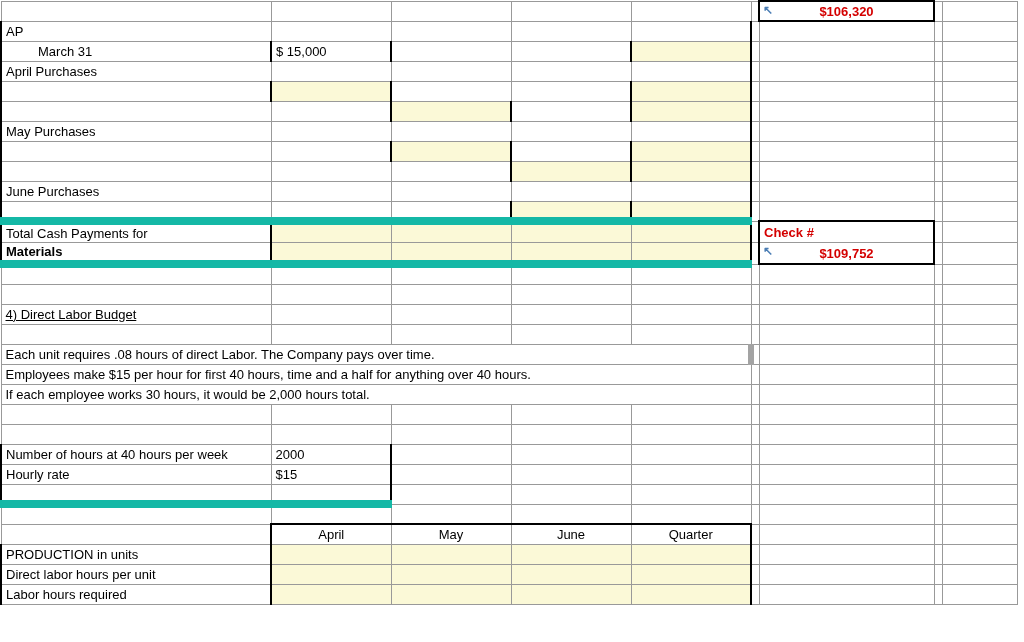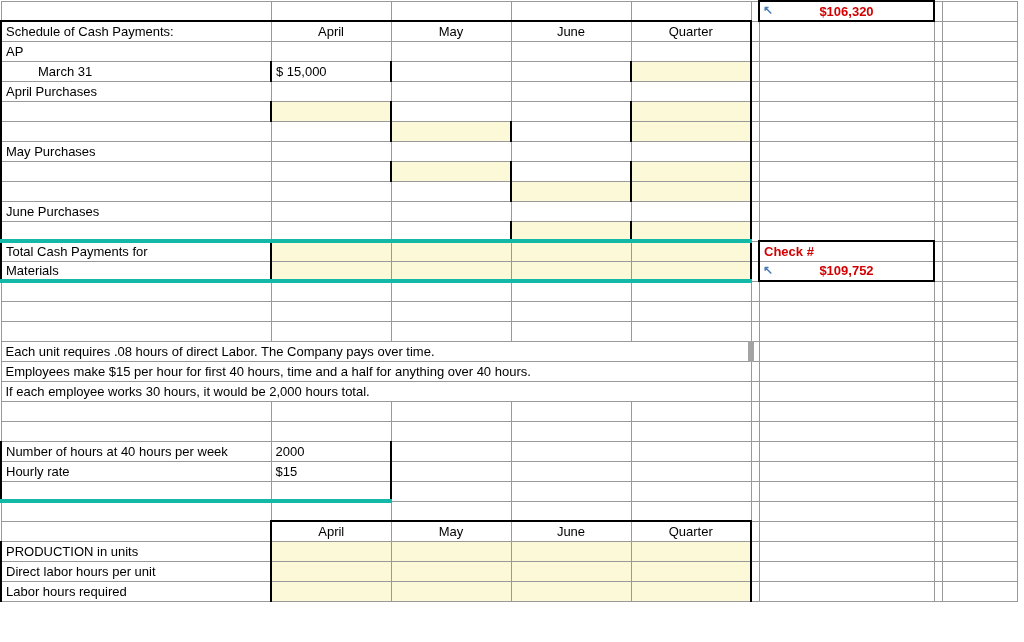--- a/index.html
+++ b/index.html
@@ -31,21 +31,21 @@
   .colE { width: 120px; }
   .colF { width: 8px; }
   .colG { width: 175px; }
   .colH { width: 8px; }
   .colI { width: 75px; }
   .center { text-align: center; }
   .right { text-align: left; }
   .red { color: #d40000; font-weight: bold; }
   .yellow { background: #fbf9d7; }
   .thick-top { border-top: 2px solid #000; }
-  .thick-bottom { border-bottom: 4px solid #14b8a6; }
+  .thick-bottom { border-bottom: 8px solid #14b8a6; font-weight: bold; }
   .thick-left { border-left: 2px solid #000; }
   .thick-right { border-right: 2px solid #000; }
   .hl-top { border-top: 2.5px solid #000; }
   .hl-bottom { border-bottom: 2.5px solid #000; }
   .hl-left { border-left: 2.5px solid #000; }
   .hl-right { border-right: 2.5px solid #000; }
   .indent { padding-left: 36px; }
   .underline { text-decoration: underline; }
   .arrow {
     position: relative;
@@ -81,31 +81,20 @@
         <td></td>
         <td></td>
         <td></td>
         <td></td>
         <td></td>
   <td class="center red hl-top hl-left hl-right hl-bottom arrow">$106,320</td>
   <td></td>
         <td></td>
 </tr>
 
-<tr>
-  <td class="thick-top thick-left">Schedule of Cash Payments:</td>
-  <td class="center thick-top">April</td>
-  <td class="center thick-top">May</td>
-  <td class="center thick-top">June</td>
-  <td class="center thick-top thick-right">Quarter</td>
-  <td></td>
-        <td></td>
-        <td></td>
-        <td></td>
-</tr>
 
 <tr>
   <td class="thick-left">AP</td>
   <td></td>
         <td></td>
         <td></td>
         <td class="thick-right"></td>
   <td></td>
         <td></td>
         <td></td>
@@ -255,20 +244,31 @@
         <td></td>
         <td></td>
         <td></td>
         <td></td>
         <td></td>
         <td></td>
         <td></td>
       </tr>
 
 <tr>
+  <td class="underline">4)  Direct Labor Budget</td>
+  <td></td>
+        <td></td>
+        <td></td>
+        <td></td>
+        <td></td>
+        <td></td>
+        <td></td>
+        <td></td>
+</tr>
+<tr>
         <td></td>
         <td></td>
         <td></td>
         <td></td>
         <td></td>
         <td></td>
         <td></td>
         <td></td>
         <td></td>
       </tr>

